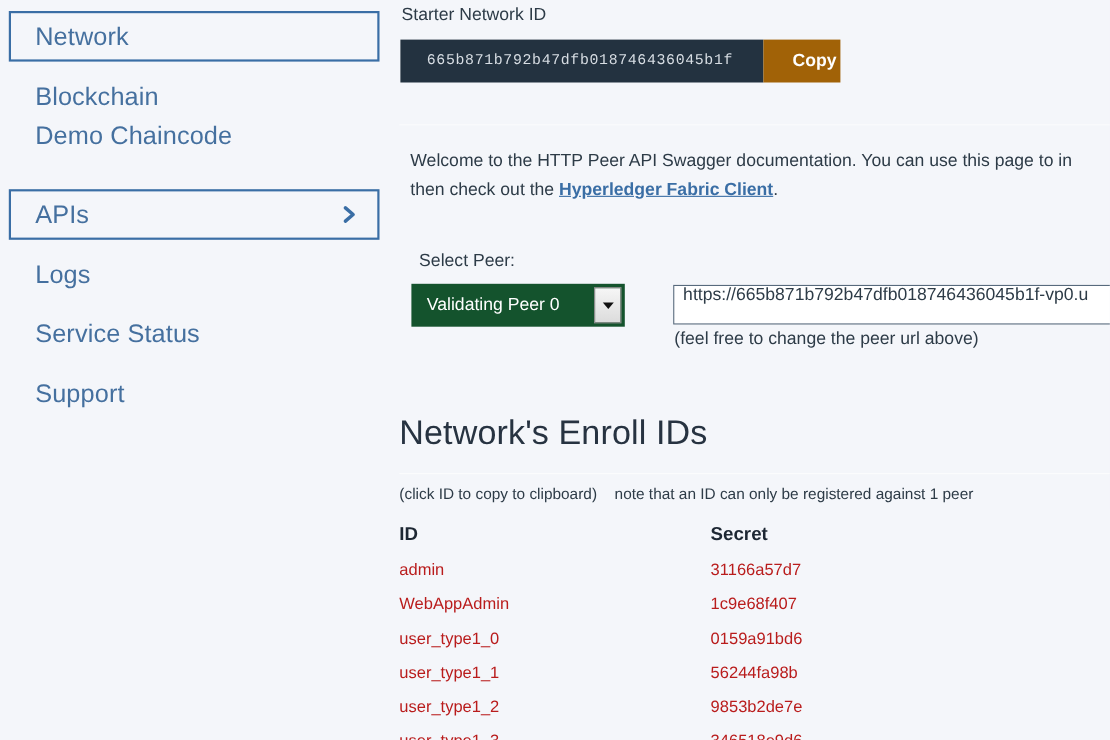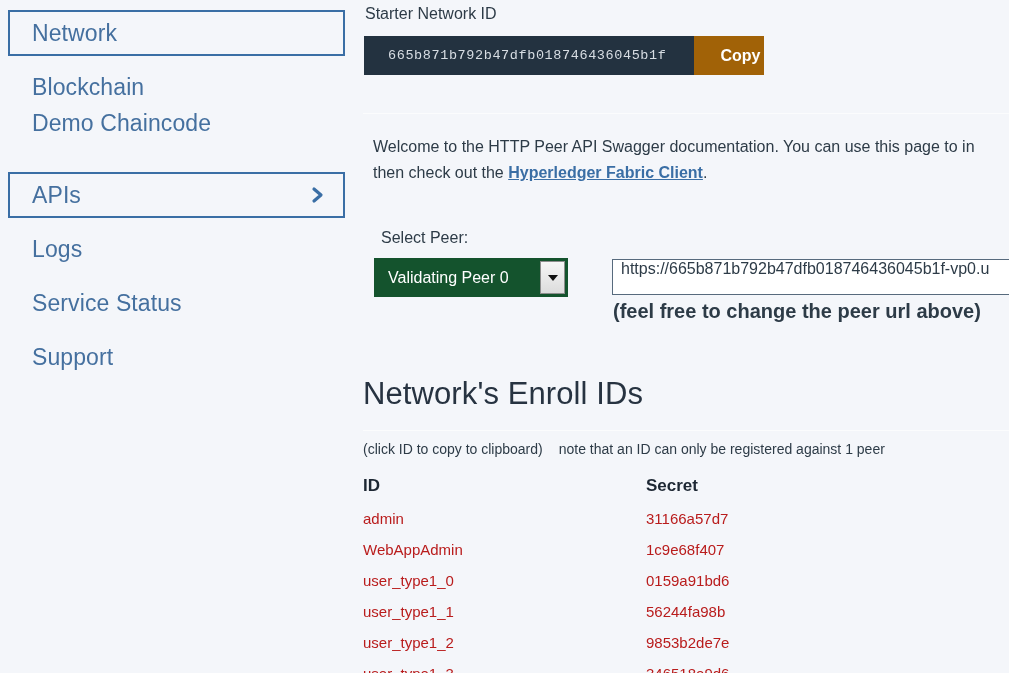--- a/index.html
+++ b/index.html
@@ -211,23 +211,22 @@
     color: #2d3b47;
     padding: 0 8px;
     outline: none;
     white-space: nowrap;
     overflow: hidden;
   }
   .peer-url-hint {
     position: absolute;
     left: 258px;
     top: 300px;
-    font-size: 20px;
-    color: #2d3b47;
-    font-weight: bold;
+    font-size: 16px;
+    color: #2d3b47;
   }
 
   .enroll-heading {
     position: absolute;
     left: 8px;
     top: 376px;
     font-size: 31px;
     font-weight: normal;
     color: #273341;
     margin: 0;

